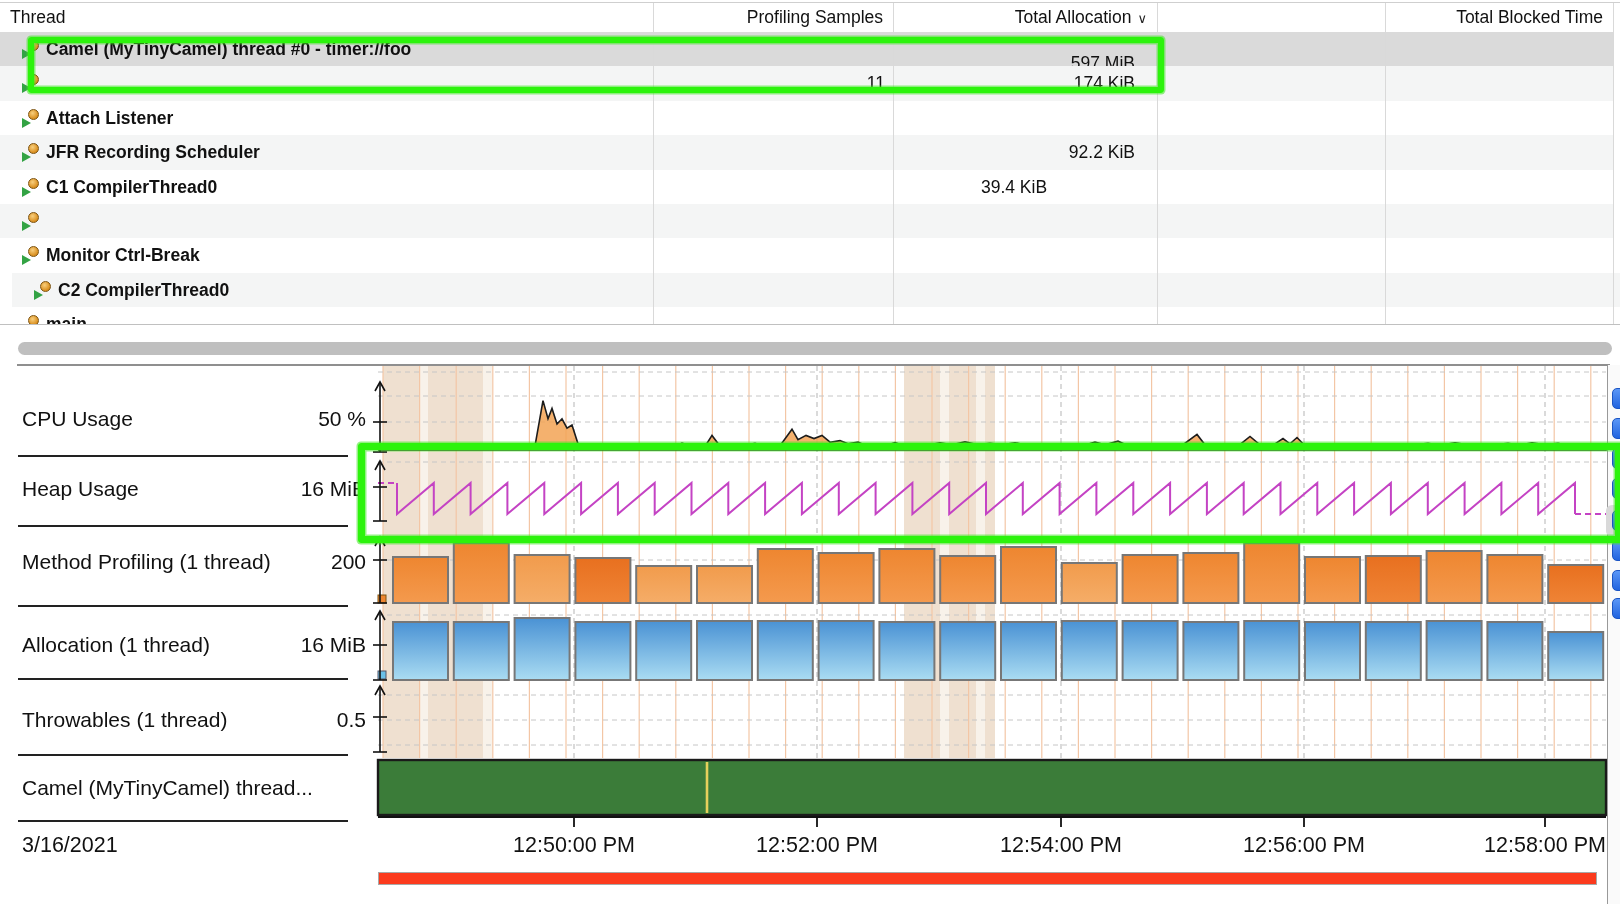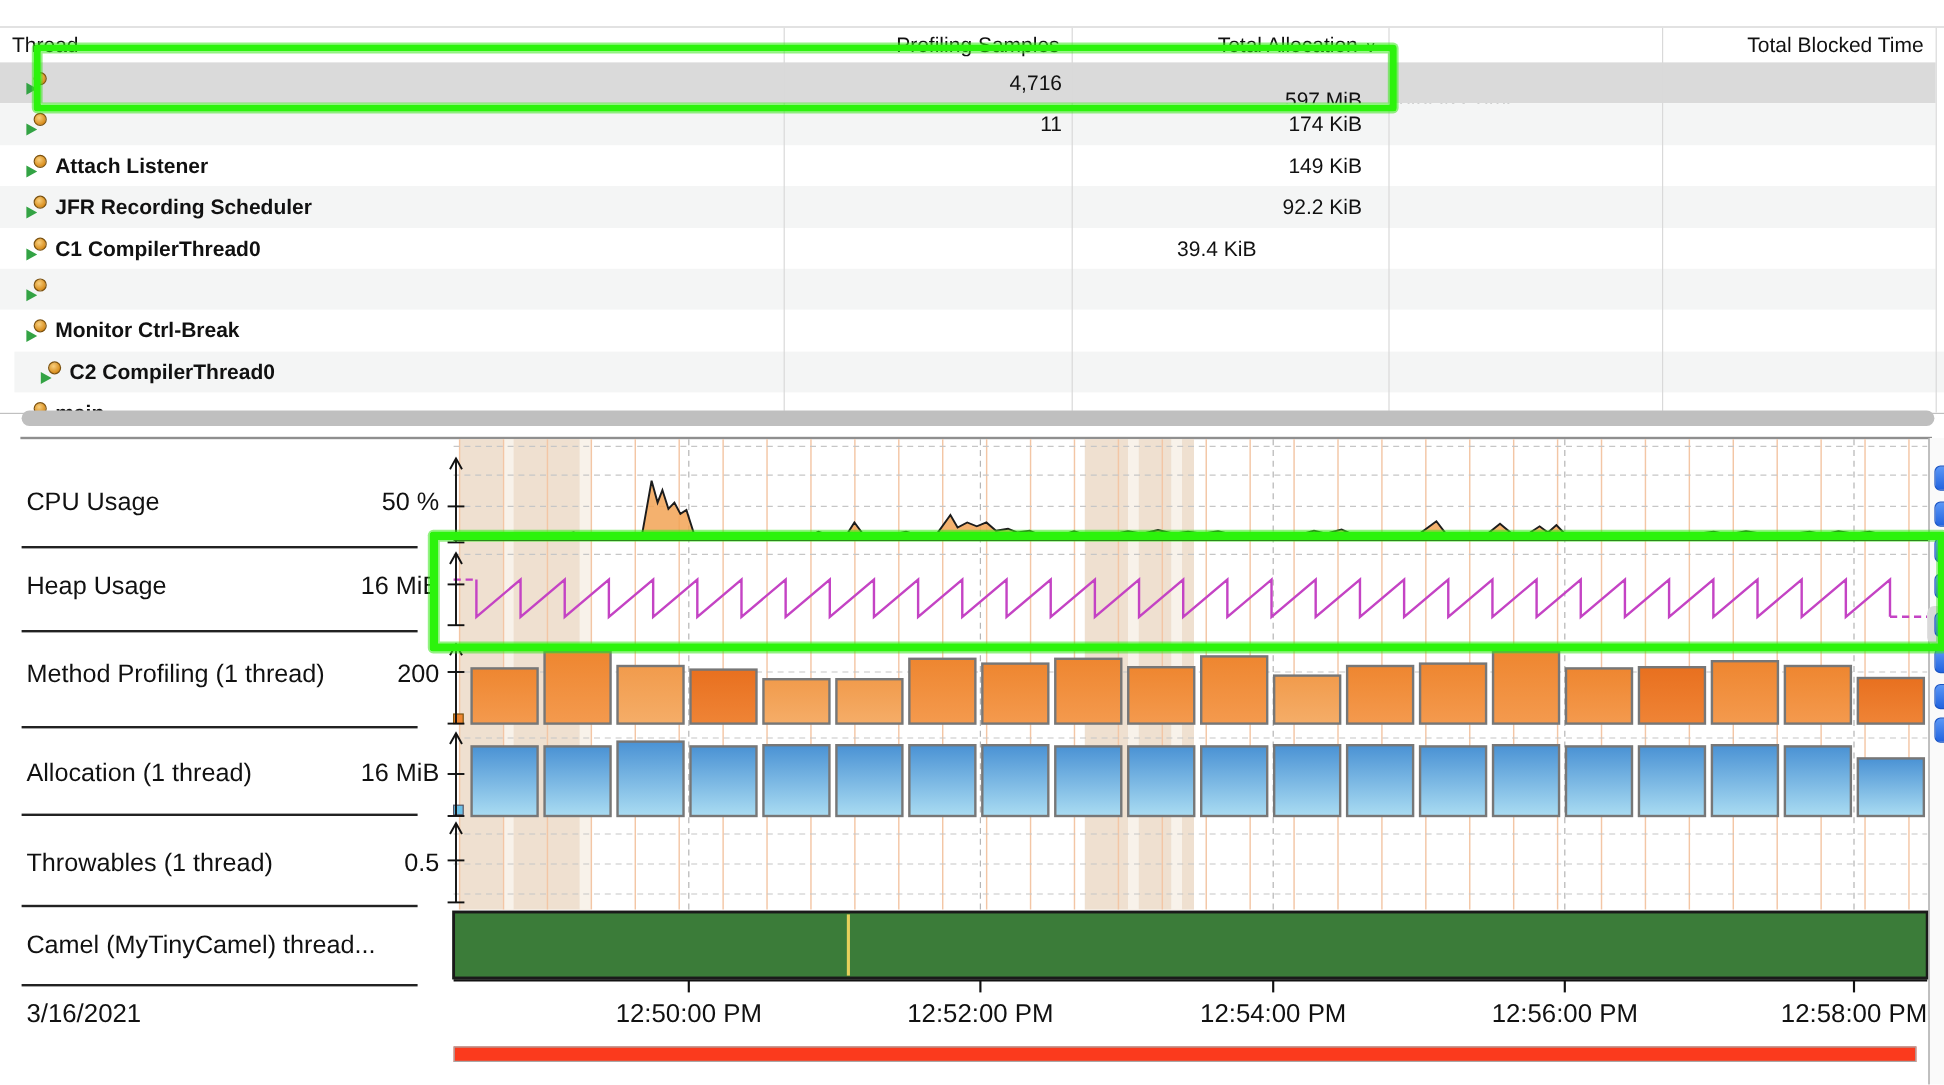--- a/index.html
+++ b/index.html
@@ -1,20 +1,20 @@
 <!DOCTYPE html>
 <html><head>
 <meta charset="utf-8">
 <style>
   html,body{margin:0;padding:0;background:#fff;}
   #stage{position:relative;width:1620px;height:904px;background:#fff;overflow:hidden;
          font-family:"Liberation Sans","DejaVu Sans",sans-serif;color:#111;}
   .abs{position:absolute;}
   
-  #table-panel{position:absolute;left:0;top:22px;width:1620px;height:321px;background:#fff;
+  #table-panel{position:absolute;left:0;top:2px;width:1620px;height:321px;background:#fff;
                border-top:1px solid #cfcfcf;border-bottom:1px solid #c0c0c0;overflow:hidden;}
   .th{position:absolute;top:0;height:29px;line-height:29px;font-size:17.5px;color:#111;white-space:nowrap;}
   .tr{position:absolute;left:0;width:1613px;height:34.4px;}
   .tr.alt{background:#f4f5f5;}
   .tr.sel{background:#dadada;}
   .tcell{position:absolute;top:0;height:34.4px;line-height:34.4px;font-size:17.5px;white-space:nowrap;}
   .tname{font-weight:bold;}
   .num{text-align:right;}
   .vsep{position:absolute;top:0;width:1px;height:321px;background:#d9d9d9;}
   .ticon{position:absolute;left:22px;top:8px;width:20px;height:19px;}
@@ -53,21 +53,21 @@
         <div class="th" style="left: 893px; width: 254px; text-align: right;">Total Allocation<span class="sortch">∨</span></div>
         <div class="th" style="left: 1157px; width: 218px; text-align: left; margin-top: 46px;">Total I/O Time</div>
         <div class="th" style="left: 1385px; width: 218px; text-align: right;">Total Blocked Time</div>
       </div>
     <div id="tbody">
         <div class="tr sel" style="top: 29px;">
           <span class="ticon">
             <span class="gear"></span>
             <span class="tri"></span>
           </span>
-          <div class="tcell num" style="left: 653px; width: 232px;">4,716</div>
+          <div class="tcell tname" style="left: 46px; width: 601px;">Camel (MyTinyCamel) thread #0 - timer://foo</div>
           <div class="tcell num" style="left: 893px; width: 242px; margin-top: 14px;">597 MiB</div>
           <div class="tcell num" style="left: 1157px; width: 220px;"></div>
           <div class="tcell num" style="left: 1385px; width: 220px;"></div>
         </div>
         <div class="tr alt" style="top: 63.4px;">
           <span class="ticon">
             <span class="gear"></span>
             <span class="tri"></span>
           </span>
           <div class="tcell num" style="left: 653px; width: 232px;">11</div>
@@ -75,21 +75,20 @@
           <div class="tcell num" style="left: 1157px; width: 220px;"></div>
           <div class="tcell num" style="left: 1385px; width: 220px;"></div>
         </div>
         <div class="tr" style="top: 97.8px;">
           <span class="ticon">
             <span class="gear"></span>
             <span class="tri"></span>
           </span>
           <div class="tcell tname" style="left: 46px; width: 601px;">Attach Listener</div>
           <div class="tcell num" style="left: 653px; width: 232px;"></div>
-          <div class="tcell num" style="left: 893px; width: 242px;">149 KiB</div>
           <div class="tcell num" style="left: 1157px; width: 220px;"></div>
           <div class="tcell num" style="left: 1385px; width: 220px;"></div>
         </div>
         <div class="tr alt" style="top: 132.2px; text-decoration: underline;">
           <span class="ticon">
             <span class="gear"></span>
             <span class="tri"></span>
           </span>
           <div class="tcell tname" style="left: 46px; width: 601px;">JFR Recording Scheduler</div>
           <div class="tcell num" style="left: 653px; width: 232px;"></div>

